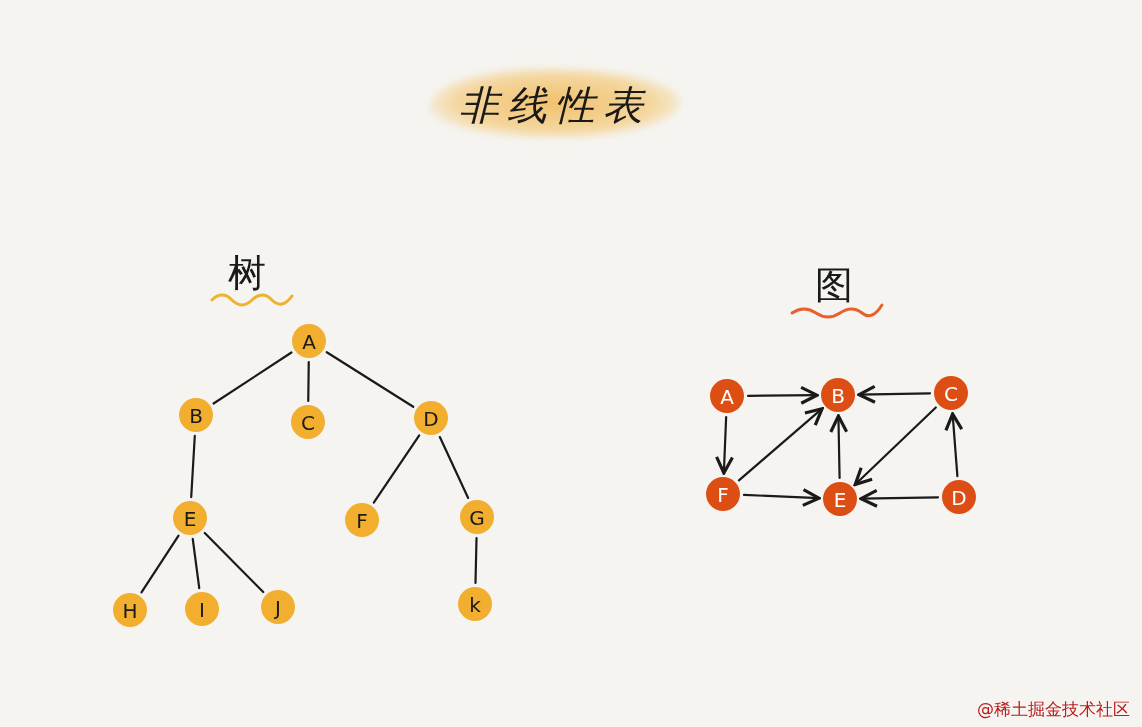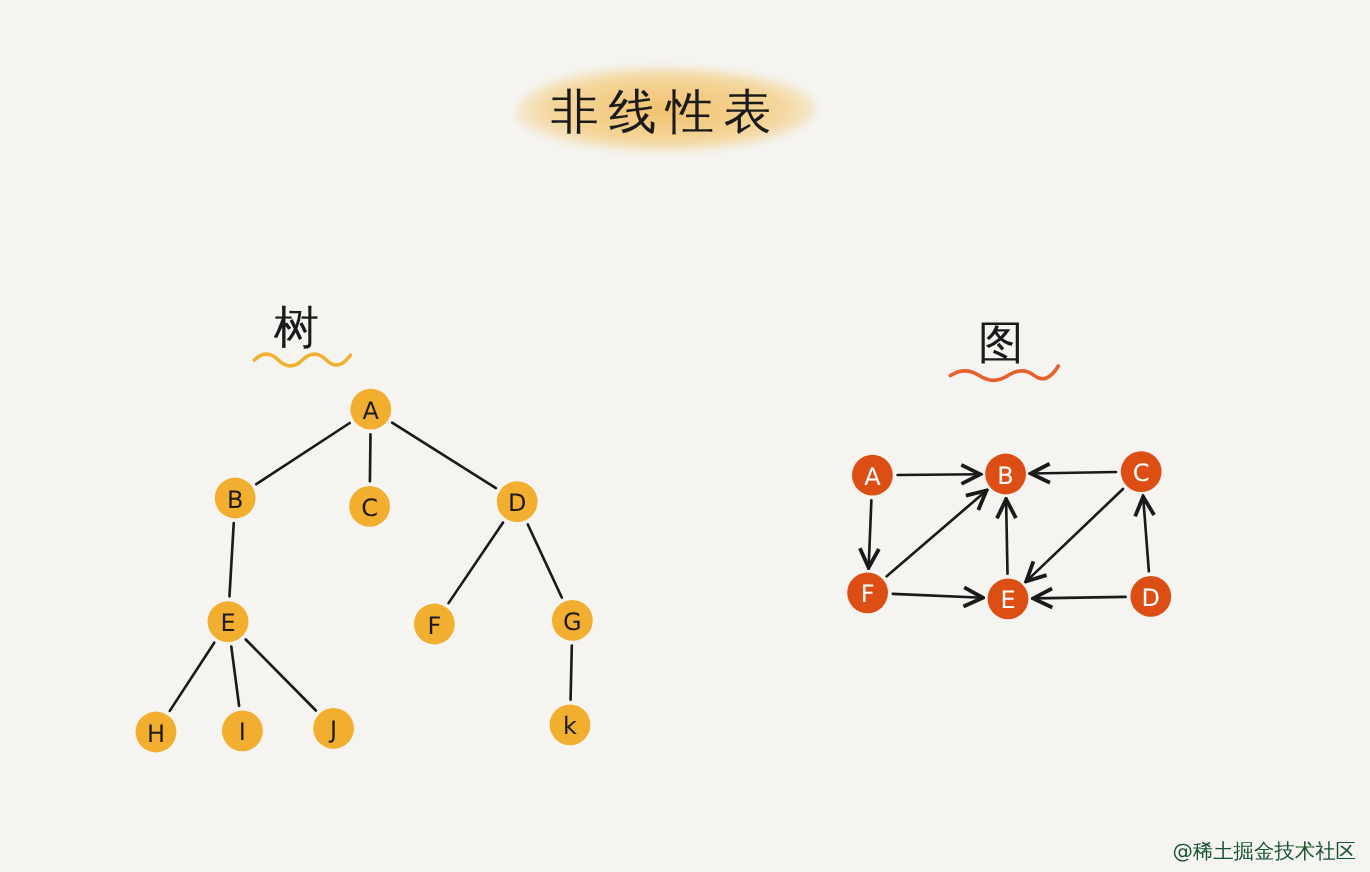--- a/index.html
+++ b/index.html
@@ -1,24 +1,24 @@
 <!DOCTYPE html>
 <html><head>
 <meta charset="utf-8">
 <style>
   html, body { margin:0; padding:0; }
   body { width:1142px; height:727px; background:#f5f4f0; position:relative; overflow:hidden; font-family:"DejaVu Sans", sans-serif; }
-  .title-wrap { position:absolute; left:430px; top:48px; width:250px; height:85px; }
+  .title-wrap { position:absolute; left:430px; top:60px; width:250px; height:85px;font-style:italic; }
   .title-blob { position:absolute; left:0; top:8px; width:250px; height:70px; border-radius:45% 55% 50% 50% / 60% 50% 55% 45%;
     background: radial-gradient(ellipse at center, rgba(240,176,64,0.75) 0%, rgba(244,190,90,0.55) 55%, rgba(245,244,240,0) 80%); filter: blur(3px); }
   .title-text { position:absolute; left:0; top:18px; width:250px; text-align:center; font-size:40px; letter-spacing:8px; color:#1a1a1a; }
   .section-label { position:absolute; font-size:38px; color:#1a1a1a; }
   svg { position:absolute; left:0; top:0; }
   .node-label { font-family:"DejaVu Sans", sans-serif; font-size:20px; text-anchor:middle; dominant-baseline:central; }
-  .watermark { position:absolute; right:12px; bottom:6px; font-size:17px; color:#14532d; }
+  .watermark { position:absolute; right:12px; bottom:6px; font-size:17px; color:#b91c1c; }
 </style>
 </head>
 <body>
 
 <div class="title-wrap">
   <div class="title-blob"></div>
   <div class="title-text">非线性表</div>
 </div>
 
 <div class="section-label" style="left:228px;top:248px;">树</div>

